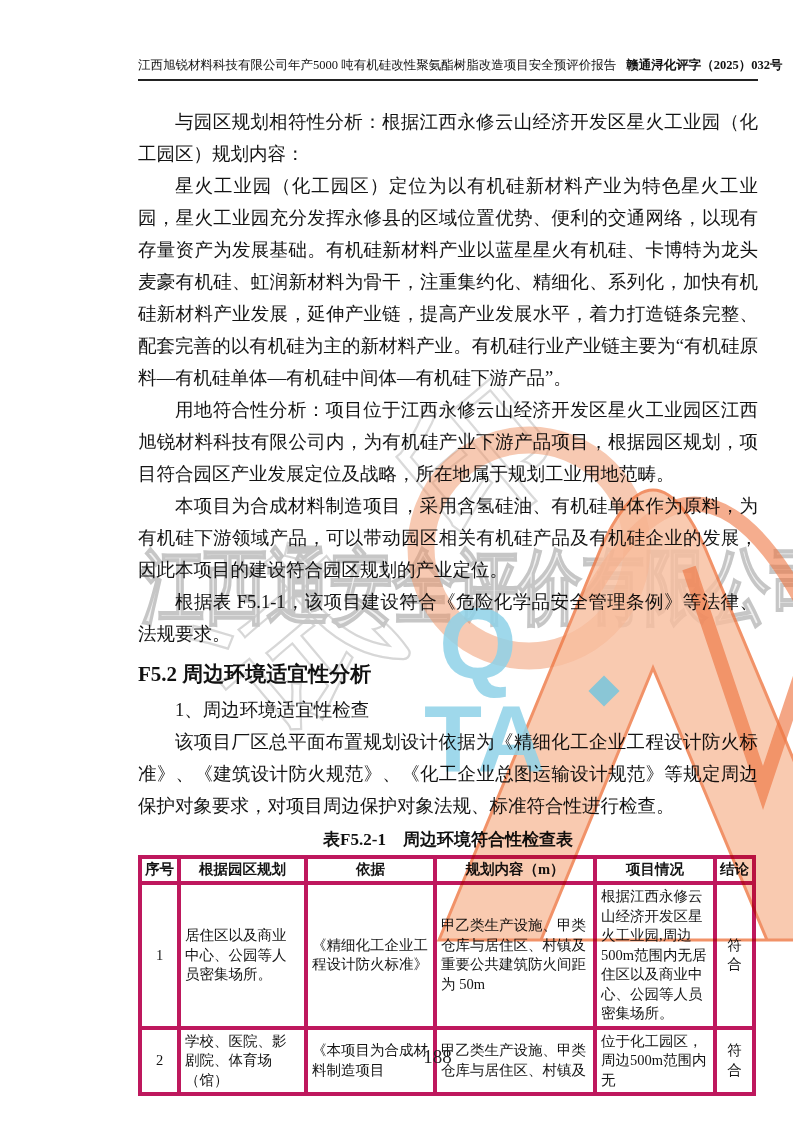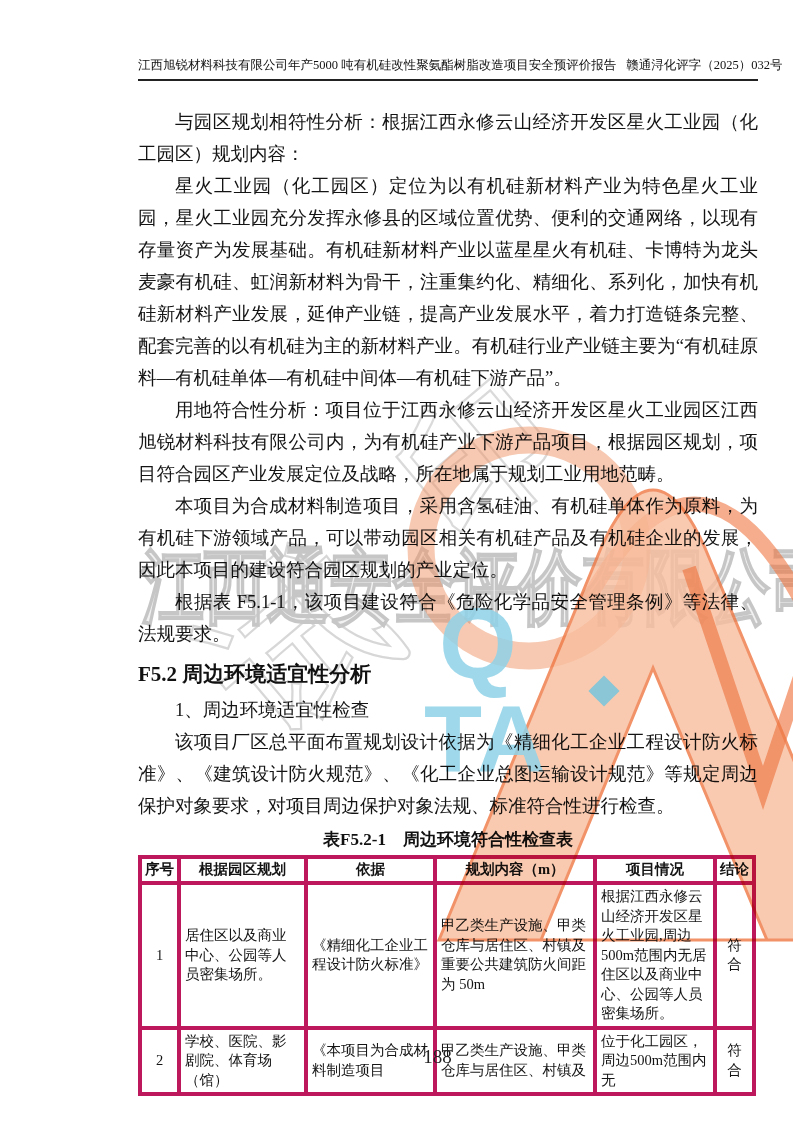--- a/index.html
+++ b/index.html
@@ -13,21 +13,21 @@
     color:#1c1c1c;
     margin-left:41px;
   }
   .content { position:absolute; left:97px; top:0; width:620px; }
   .header {
     display:flex; justify-content:space-between; align-items:flex-end;
     padding-top:57px; font-size:12.5px; color:#111;
     white-space:nowrap;
   }
   .header-left { font-weight:normal; letter-spacing:0; }
-  .header-right { font-weight:normal; margin-left:10px; }
+  .header-right { font-weight:bold; margin-left:10px; }
   .header-rule { border-bottom:2px solid #222; margin-top:5px; }
   .body-text { margin-top:25px; }
   .para {
     font-size:18.5px; line-height:32px;
     text-align:justify; text-indent:2em;
     color:#141414;
   }
   .section-heading {
     font-size:21px; font-weight:bold; color:#111;
     margin:9px 0 5px 0; line-height:30px;

